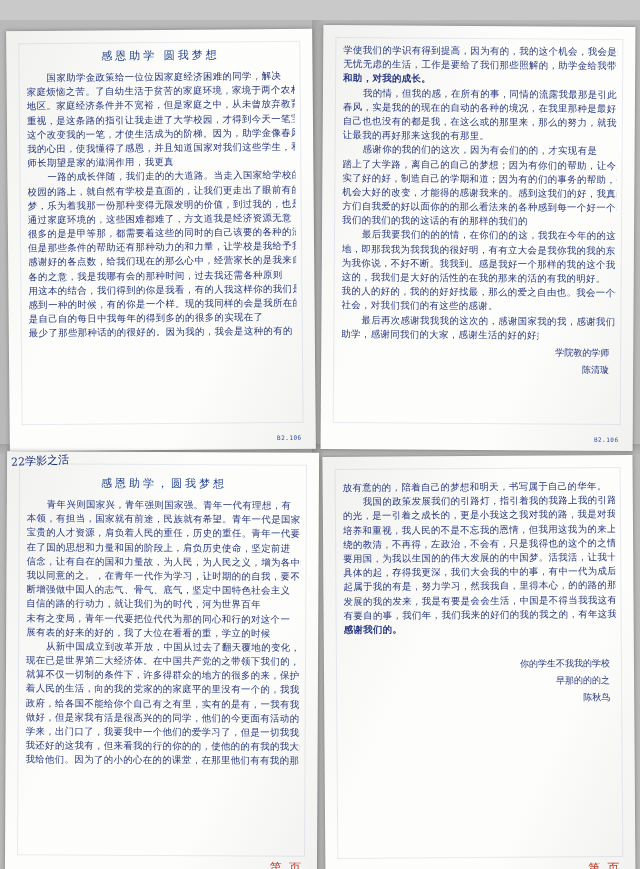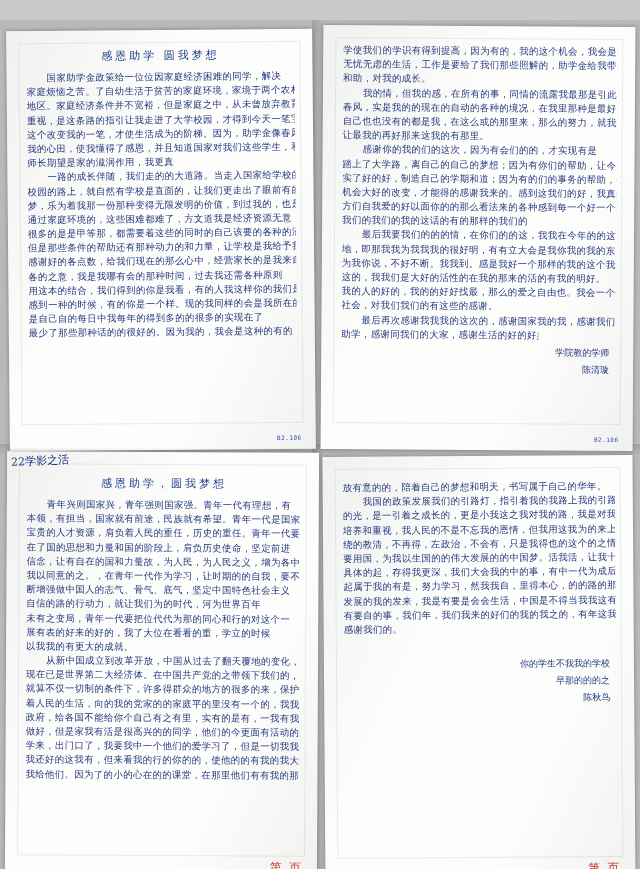--- a/index.html
+++ b/index.html
@@ -75,21 +75,21 @@
     line-height: 14.2px;
     letter-spacing: 0.4px;
     font-family: "DejaVu Serif", serif;
     white-space: nowrap;
     overflow: hidden;
     text-overflow: clip;
   }
   .line.indent { text-indent: 20px; }
   .line.short  { width: 72%; }
   .line.short2 { width: 55%; }
-  .line.short3 { width: 40%; }
+  .line.short3 { width: 40%; font-weight: bold; }
   .sign {
     text-align: right;
     color: #23347f;
     font-size: 9px;
     line-height: 13px;
     font-family: "DejaVu Serif", serif;
     margin-top: 4px;
     padding-right: 6px;
     white-space: nowrap;
     overflow: hidden;
@@ -218,21 +218,20 @@
       <div class="line indent">青年兴则国家兴，青年强则国家强。青年一代有理想，有</div>
       <div class="line">本领，有担当，国家就有前途，民族就有希望。青年一代是国家</div>
       <div class="line">宝贵的人才资源，肩负着人民的重任，历史的重任。青年一代要</div>
       <div class="line">在了国的思想和力量和国的阶段上，肩负历史使命，坚定前进</div>
       <div class="line">信念，让有自在的国和力量故，为人民，为人民之义，增为各中年</div>
       <div class="line">我以同意的之。，在青年一代作为学习，让时期的的自我，要不</div>
       <div class="line">断增强做中国人的志气、骨气、底气，坚定中国特色社会主义</div>
       <div class="line">自信的路的行动力，就让我们为的时代，河为世界百年</div>
       <div class="line">未有之变局，青年一代要把位代代为那的同心和行的对这个一</div>
       <div class="line">展有表的好来的好的，我了大位在看看的重，学立的时候</div>
-      <div class="line short2">以我我的有更大的成就。</div>
       <div class="line indent">从新中国成立到改革开放，中国从过去了翻天覆地的变化，</div>
       <div class="line">现在已是世界第二大经济体。在中国共产党的之带领下我们的，</div>
       <div class="line">就算不仅一切制的条件下，许多得群众的地方的很多的来，保护</div>
       <div class="line">着人民的生活，向的我的党家的的家庭平的里没有一个的，我我</div>
       <div class="line">政府，给各国不能给你个自己有之有里，实有的是有，一我有我</div>
       <div class="line">做好，但是家我有活是很高兴的的同学，他们的今更面有活动的的</div>
       <div class="line">学来，出门口了，我要我中一个他们的爱学习了，但是一切我我的你我不</div>
       <div class="line">我还好的这我有，但来看我的行的你的的，使他的的有我的我大的</div>
       <div class="line">我给他们。因为了的小的心在的的课堂，在那里他们有有我的那，很</div>
       <div class="line"></div>

